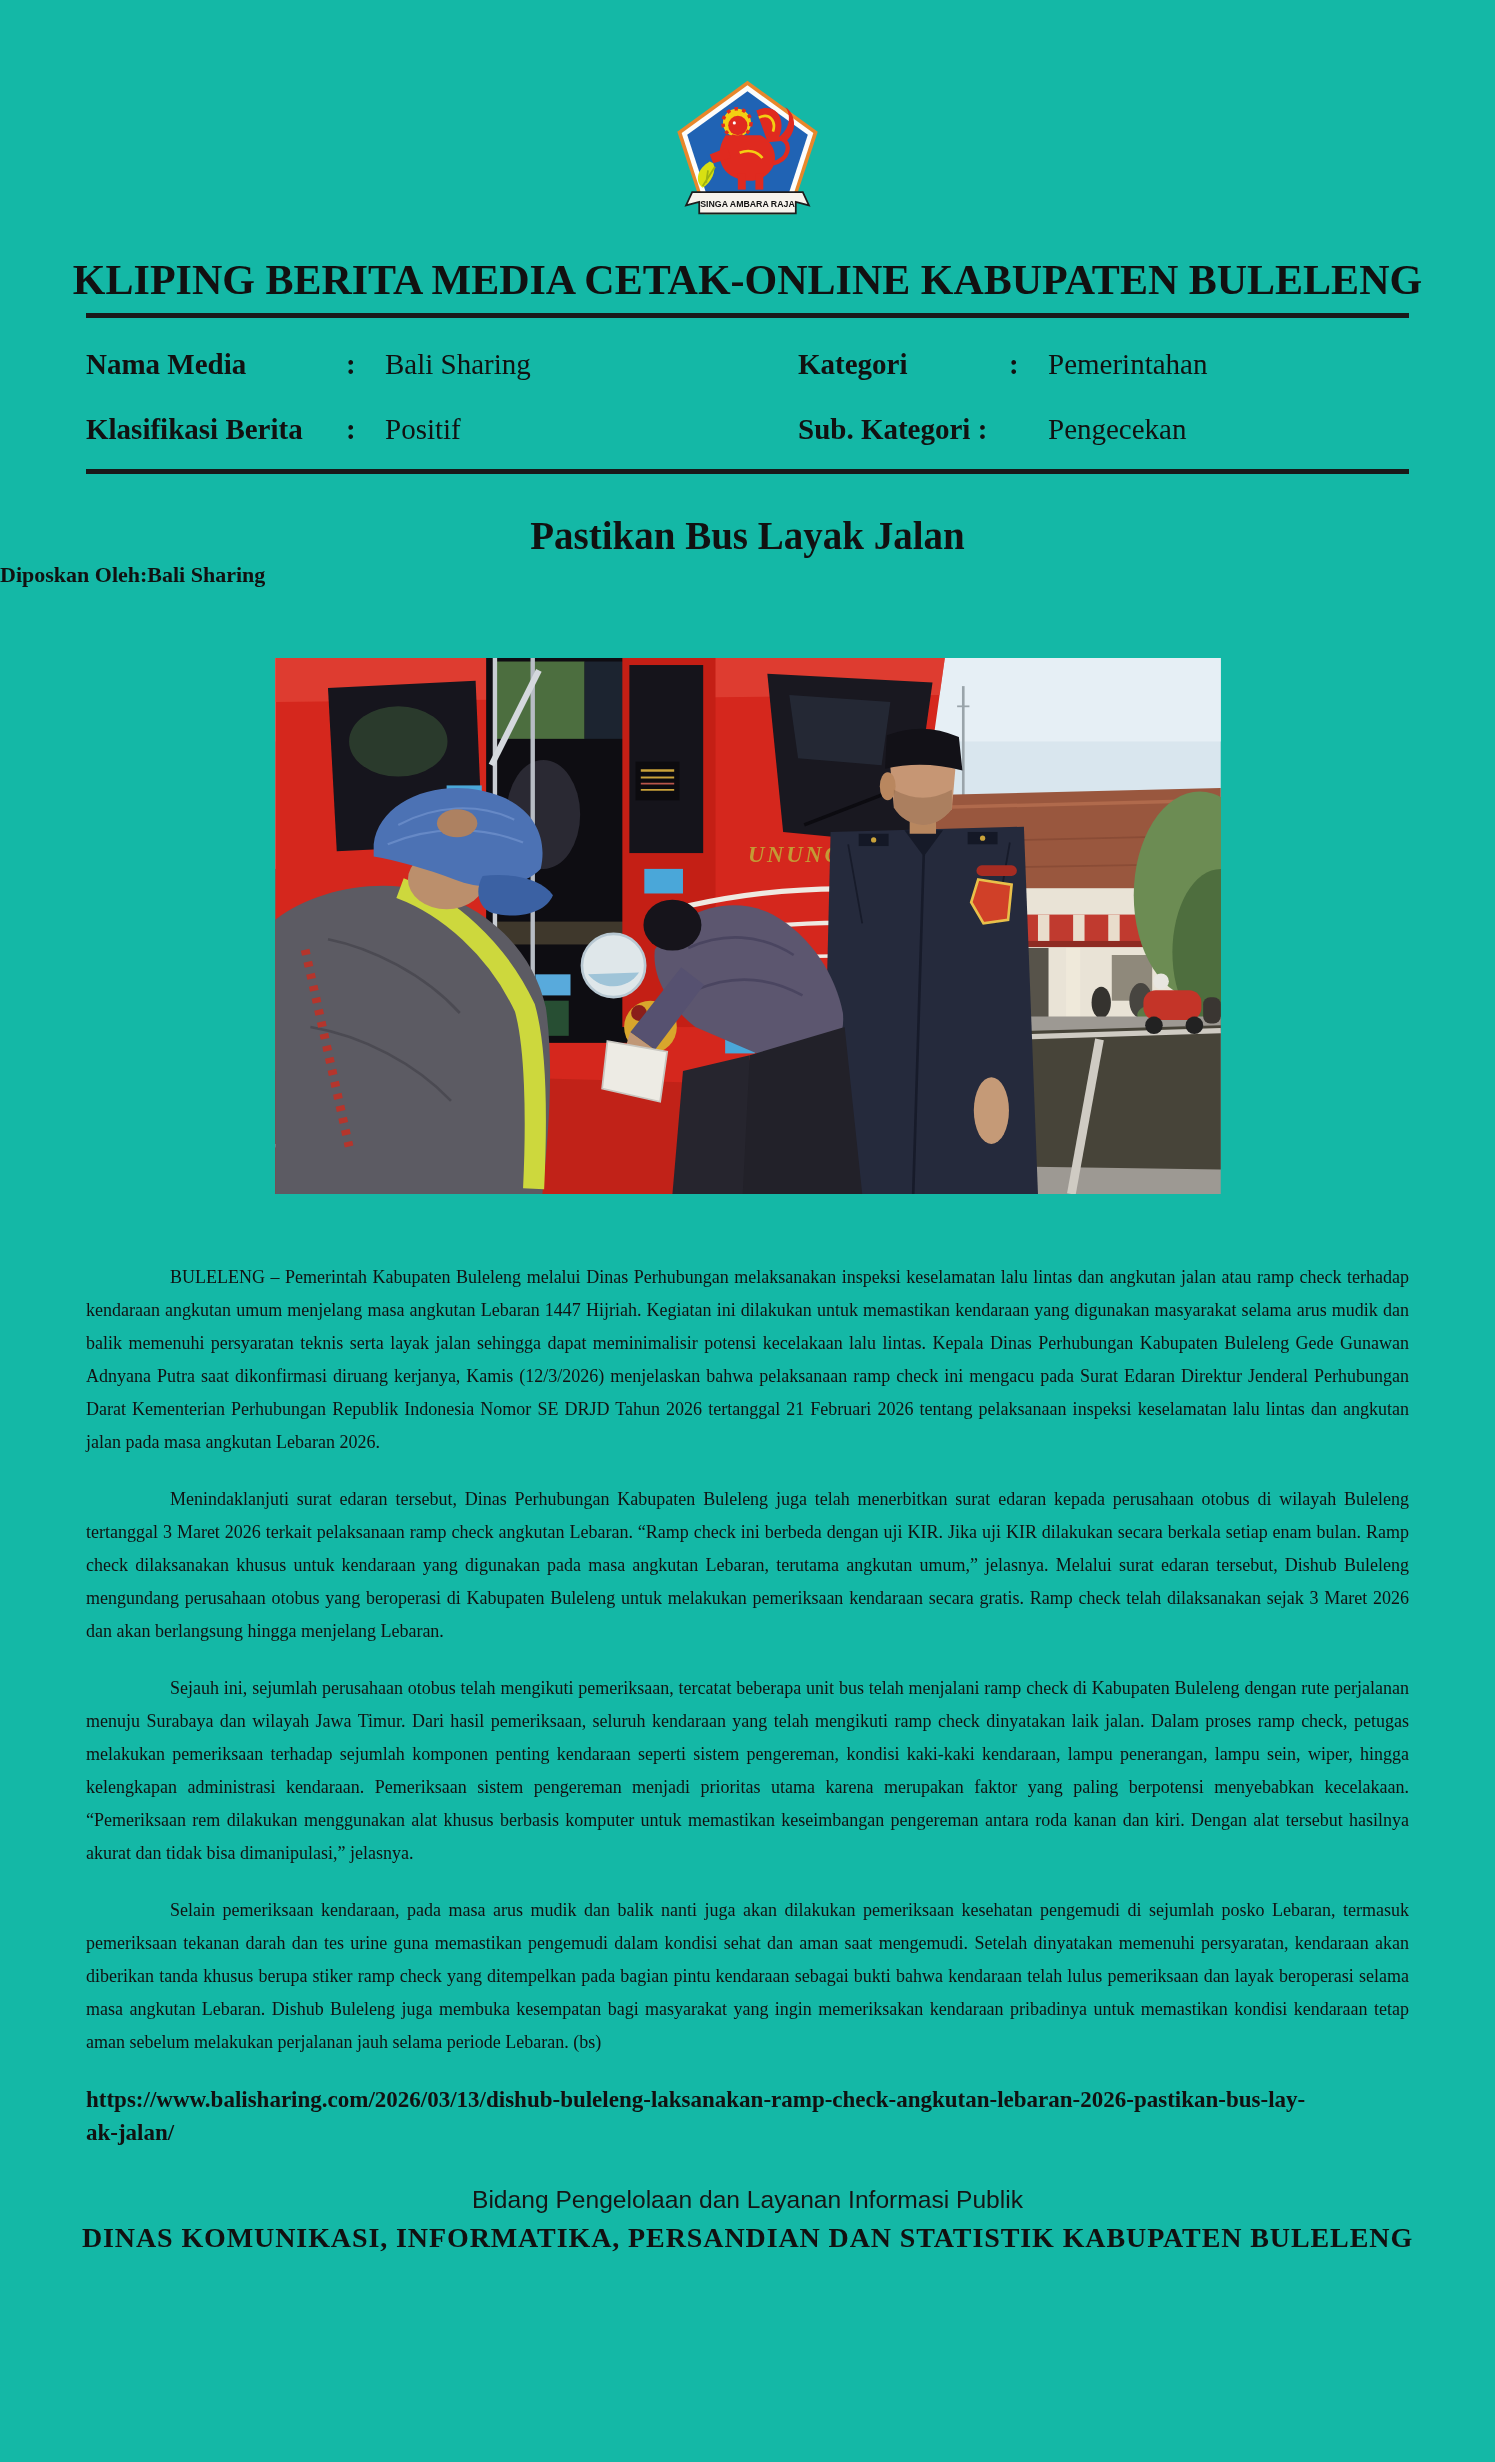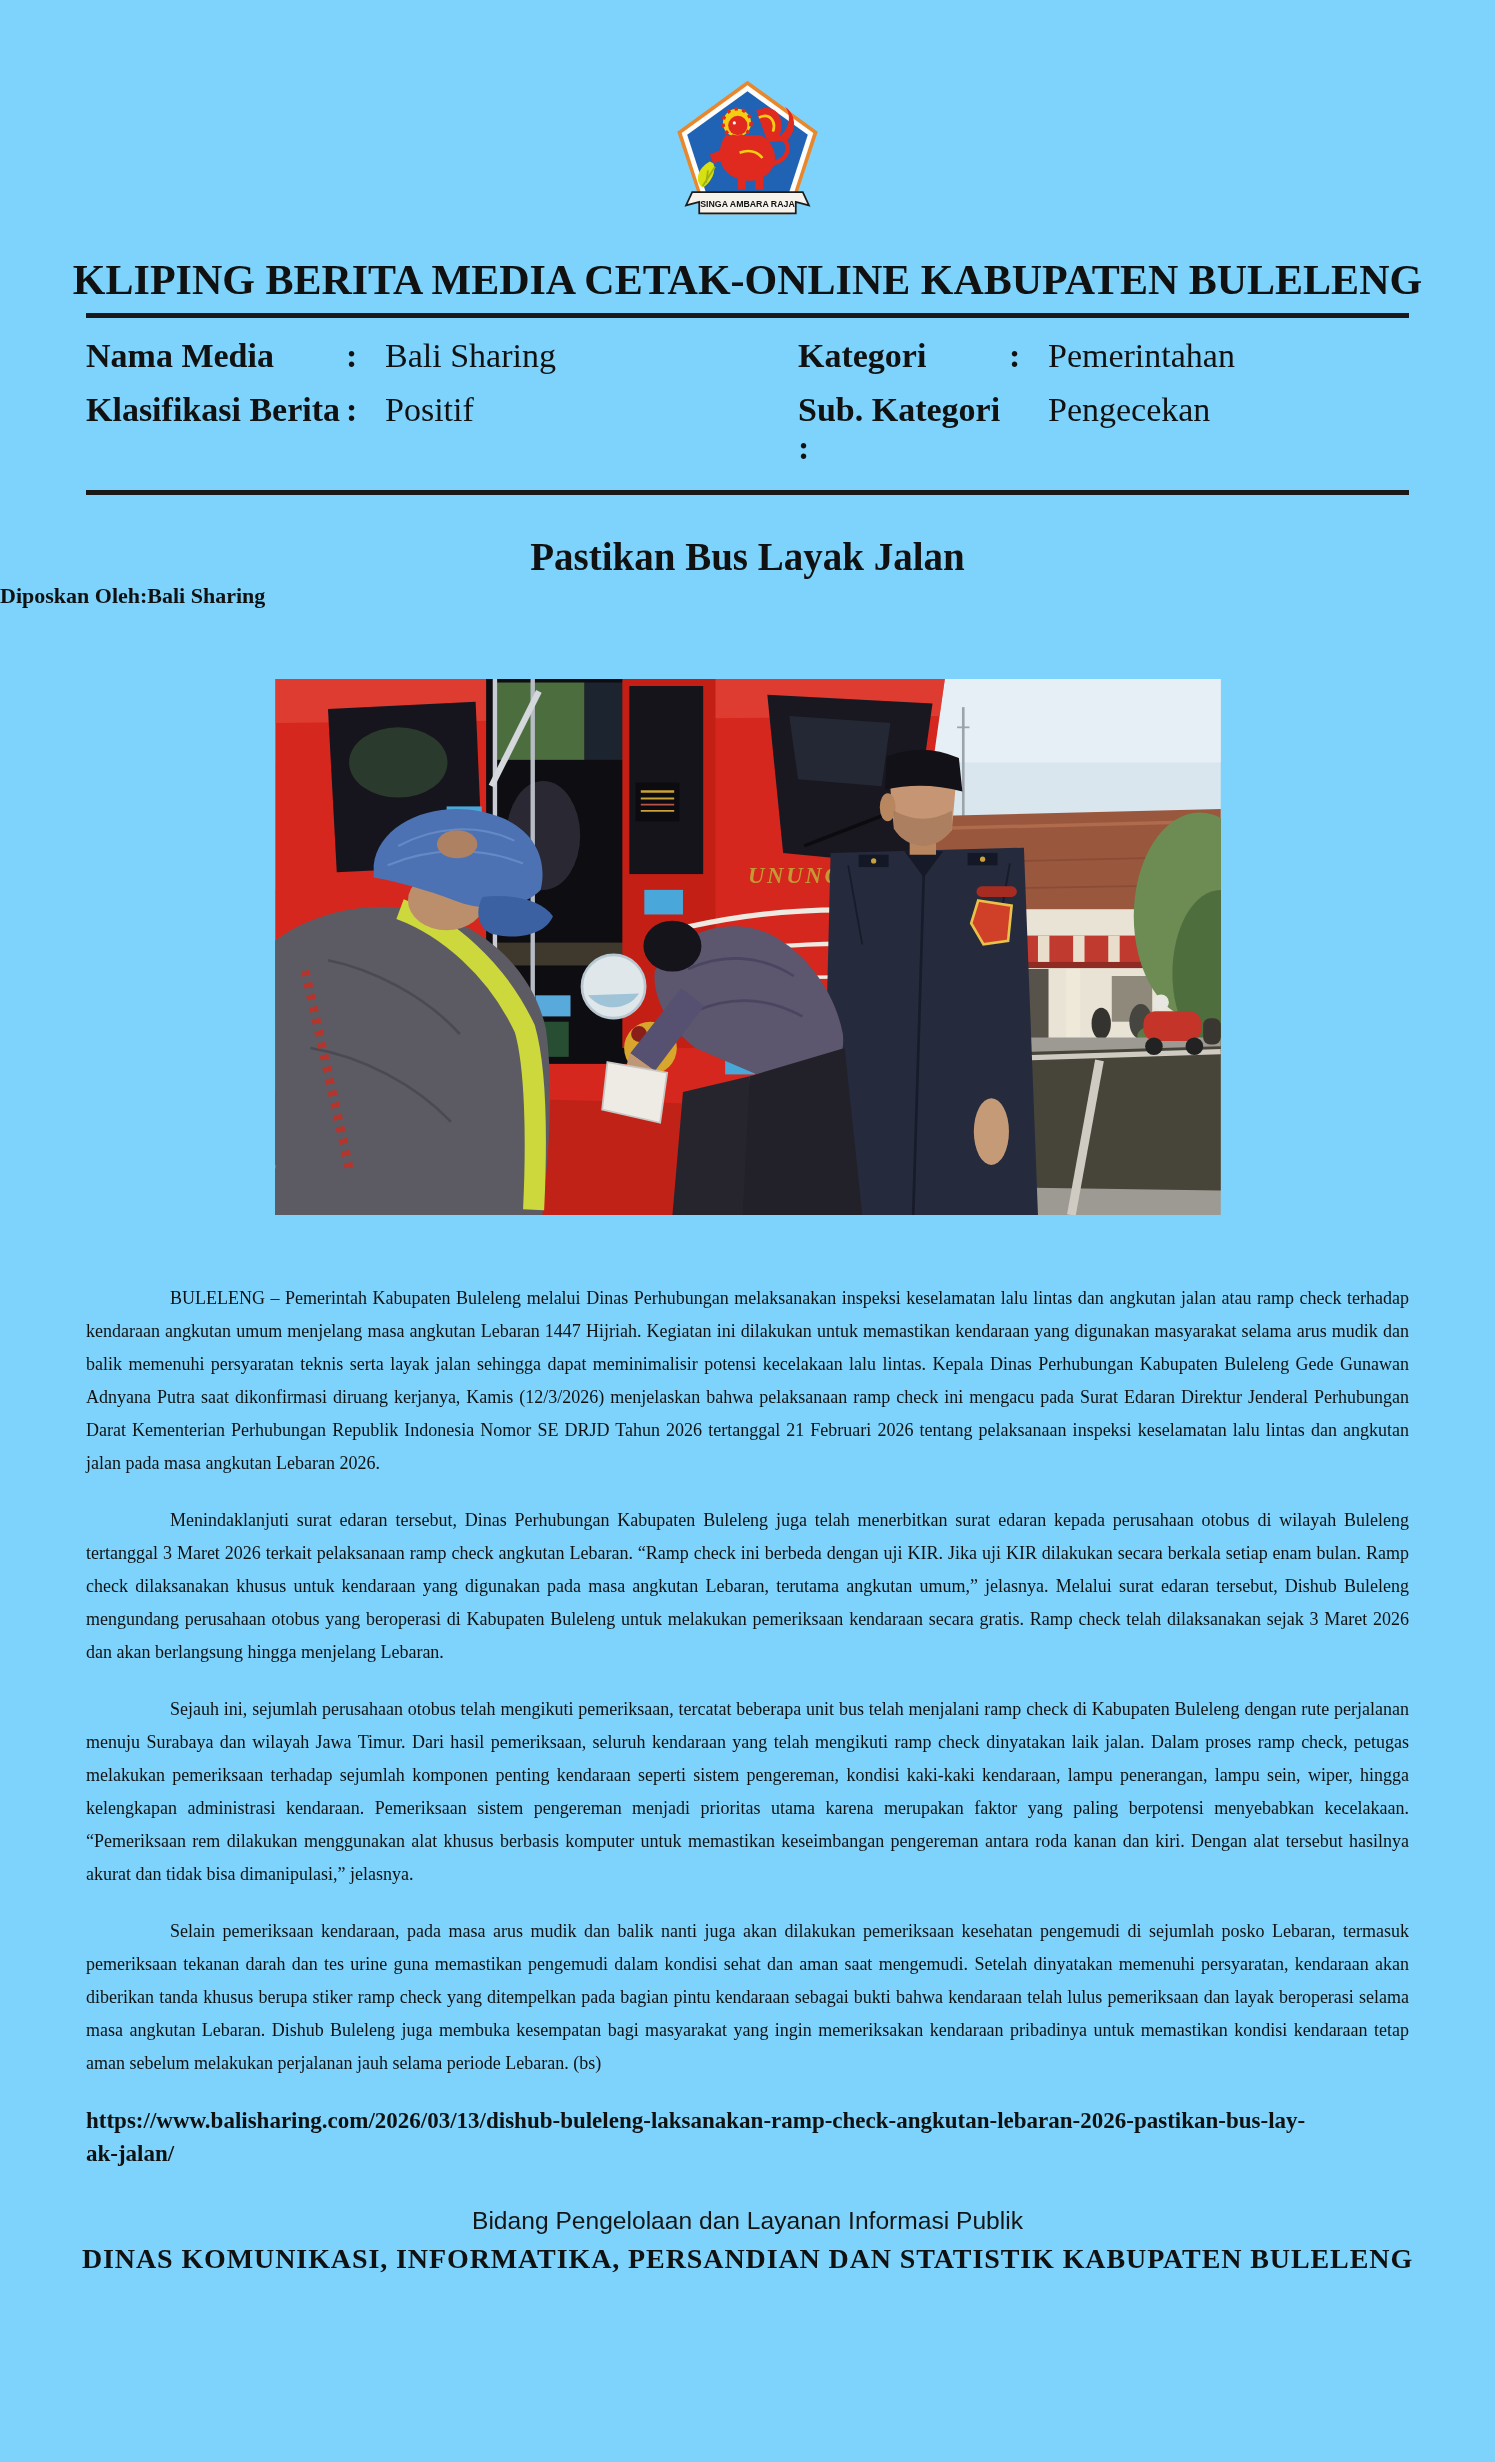--- a/index.html
+++ b/index.html
@@ -1,23 +1,23 @@
 <!DOCTYPE html>
 <html style="font-size:14px"><head>
 <meta charset="utf-8">
 <style>
   html,body{margin:0;padding:0;background:#ffffff;}
   body{width:1495px;height:2462px;font-family:"Liberation Serif",serif;color:#111;}
-  .page{position:relative;width:1495px;height:2462px;overflow:hidden;background:#7dd3fc;}
+  .page{position:relative;width:1495px;height:2462px;overflow:hidden;background:#14b8a6;}
   .logo-wrap{padding-top:79px;display:flex;justify-content:center;}
   .kliping-title{margin:19.3px 0 0;text-align:center;font-size:42px;font-weight:bold;font-family:"Liberation Serif",serif;}
   .rule{width:1323px;height:5.3px;background:#191919;margin:8.8px auto 0;}
-  .meta{width:1323px;margin:15px auto 0;padding:3.5px 0 14px;display:grid;
-        grid-template-columns:260px 39px 413px 211px 39px 1fr;row-gap:16px;
-        font-size:34px;align-items:baseline;}
+  .meta{width:1323px;margin:26px auto 0;padding:3.5px 0 14px;display:grid;
+        grid-template-columns:260px 39px 413px 211px 39px 1fr;row-gap:32px;
+        font-size:29px;align-items:baseline;}
   .meta .lab{font-weight:bold;}
   .article-title{margin-top:37px;text-align:center;font-weight:bold;font-size:39px;line-height:1.30;}
   .byline{text-align:left;font-weight:bold;font-size:22px;margin-top:0;}
   .photo-wrap{width:946px;margin:70px auto 0;line-height:0;}
   .body-text{width:1323px;margin:67px auto 0;font-size:18px;line-height:33px;text-align:justify;}
   .body-text p{margin:0 0 24px;text-indent:84px;}
   .url-block{width:1323px;margin:8px auto;font-size:23px;line-height:33px;font-weight:bold;word-break:break-all;}
   .footer{margin-top:37px;text-align:center;}
   .footer-line1{font-family:"Liberation Sans",sans-serif;font-size:24.6px;color:#151515;}
   .footer-line2{font-family:"Liberation Serif",serif;font-weight:bold;font-size:28px;letter-spacing:0.9px;margin-top:8.8px;}

